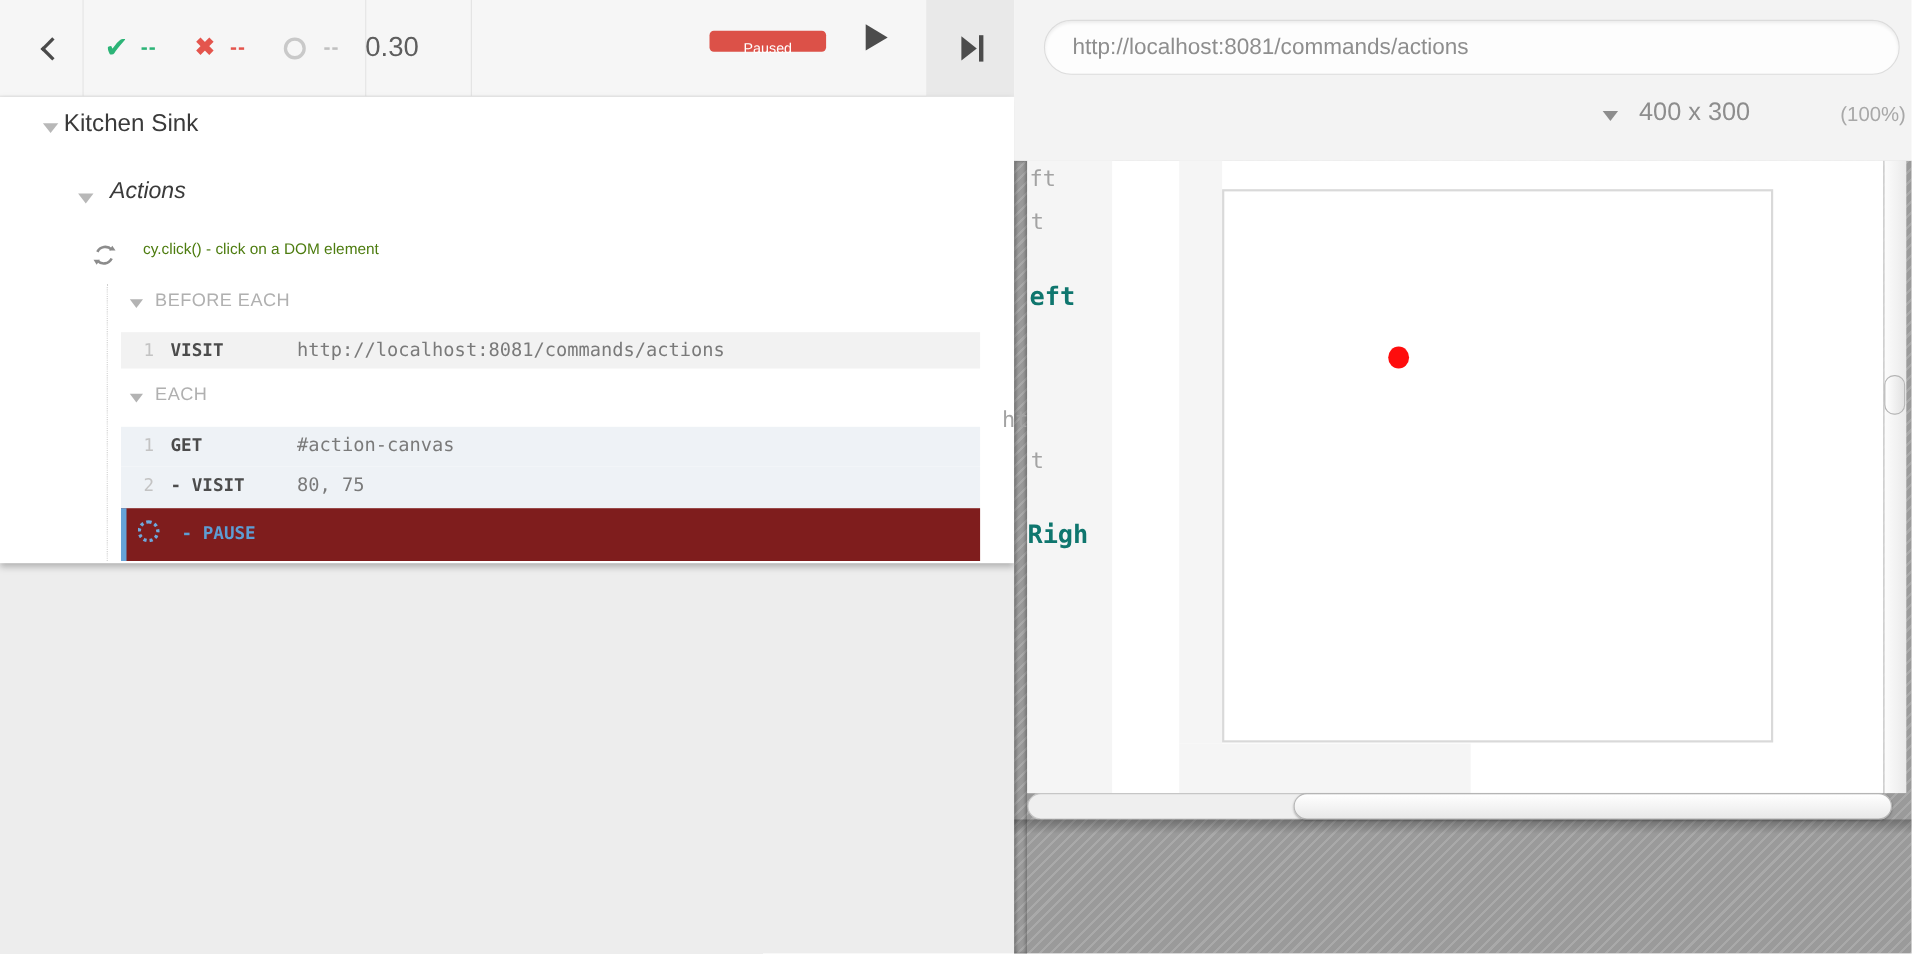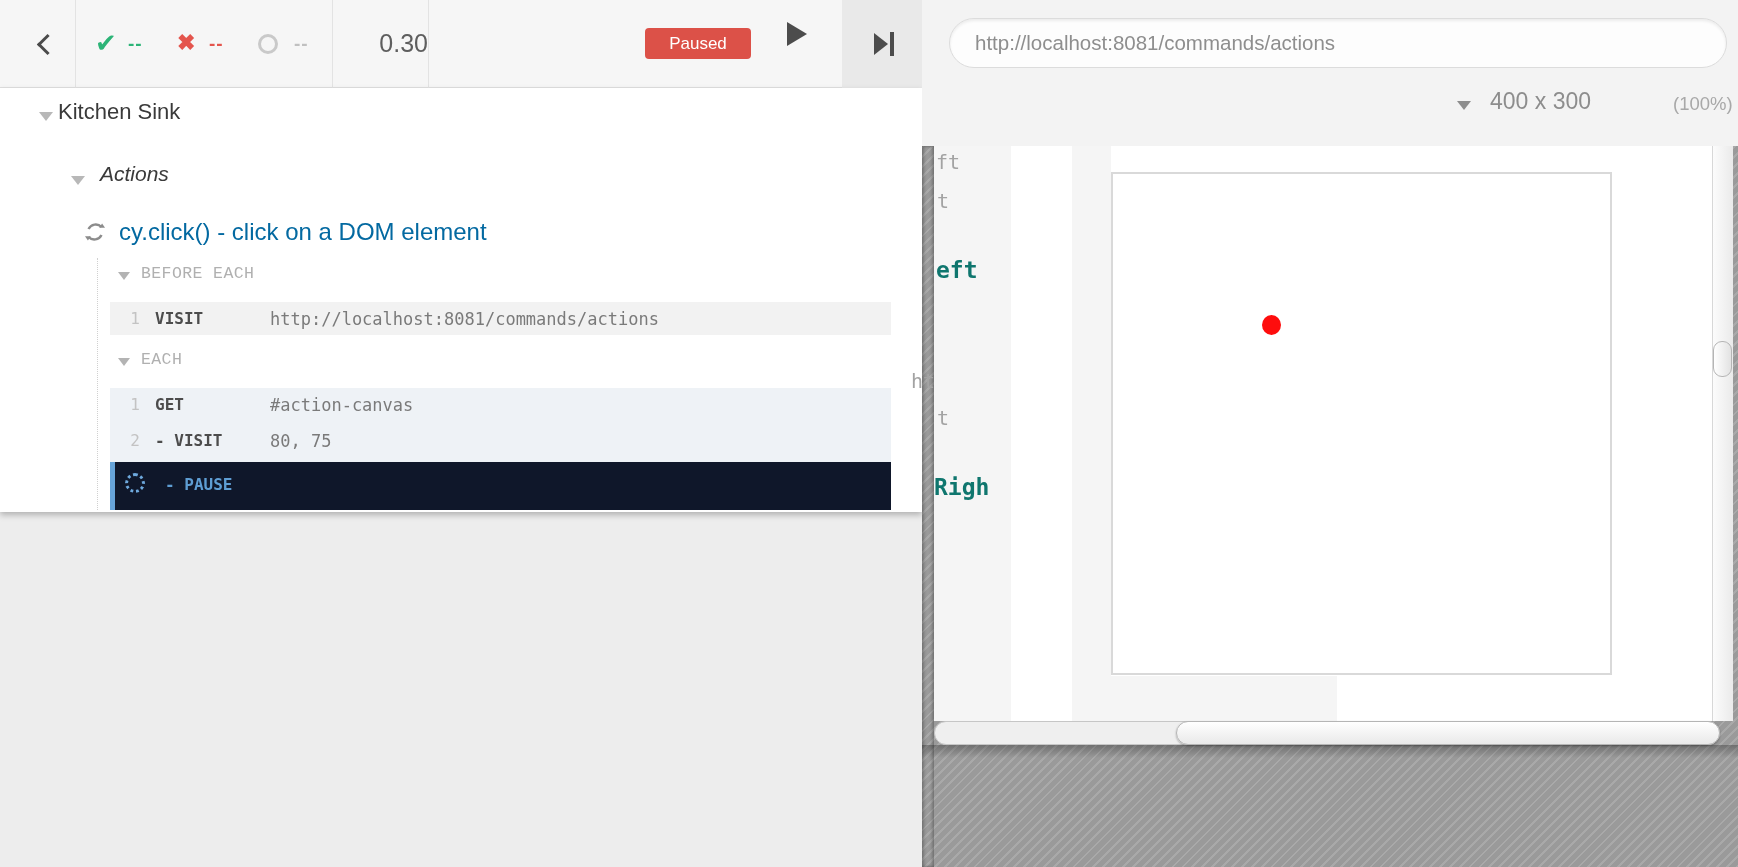--- a/index.html
+++ b/index.html
@@ -10,46 +10,46 @@
   
   #reporter-pane { left:0; top:0; width:922px; height:867px; background:#ededed; }
   #toolbar { left:0; top:0; width:922px; height:88px; background:#f6f6f6; border-bottom:1px solid #e0e0e0; }
   .tb-sep { top:0; width:1px; height:88px; background:#e3e3e3; }
   #back-btn { left:14px; top:0; width:56px; height:88px; cursor:pointer; }
   #back-chevron { left:26px; top:37px; width:15px; height:15px; border-left:3px solid #4a4a4a; border-bottom:3px solid #4a4a4a; transform:rotate(45deg); }
   .stat-icon-pass { left:95px; top:28px; font-size:26px; color:#2cb477; }
   .stat-num { top:33px; font-size:19px; font-weight:bold; letter-spacing:1px; }
   .stat-icon-fail { left:177px; top:30px; font-size:22px; font-weight:bold; color:#e4554d; }
   #pending-ring { left:258px; top:34px; width:20px; height:20px; border:3.5px solid #c9c9c9; border-radius:50%; }
-  #duration { left:332px; top:29px; width:96px; text-align:right; font-size:25px; color:#5e5e5e; }
-  #paused-badge { left:645px; top:28px; width:106px; height:31px; background:#dc5148; border-radius:4px; color:#fff; font-size:17px; text-align:center; line-height:31px; }
+  #duration { left:332px; top:29px; width:96px; text-align:left; font-size:25px; color:#5e5e5e; }
+  #paused-badge { left:645px; top:28px; width:106px; height:19px; background:#dc5148; border-radius:4px; color:#fff; font-size:13px; text-align:center; line-height:31px; }
   #play-btn { left:770px; top:20px; width:56px; height:48px; cursor:pointer; }
   #play-tri { left:17px; top:2px; width:0; height:0; border-left:20px solid #4c4c4c; border-top:12px solid transparent; border-bottom:12px solid transparent; }
   #step-col { left:842px; top:0; width:80px; height:88px; background:#e9e9e9; cursor:pointer; }
   #step-tri { left:32px; top:33px; width:0; height:0; border-left:14px solid #4c4c4c; border-top:11px solid transparent; border-bottom:11px solid transparent; }
   #step-bar { left:48px; top:32px; width:4px; height:24px; background:#4c4c4c; }
 
   #tooltip { left:805px; top:100px; width:148px; height:43px; background:#1d1d1d; border-radius:5px; z-index:50; }
   #tooltip .caret { position:absolute; left:64px; top:-9px; width:0; height:0; border-left:9px solid transparent; border-right:9px solid transparent; border-bottom:9px solid #1d1d1d; }
   #tooltip .tip-text { position:absolute; width:100%; top:9px; text-align:center; color:#fff; font-size:18px; }
 
   #report-card { left:0; top:88px; width:922px; height:424px; background:#fff; box-shadow:0 3px 6px rgba(0,0,0,0.25); }
   .tri-down { width:0; height:0; border-left:7px solid transparent; border-right:7px solid transparent; border-top:9px solid #b8b8b8; }
   .tri-down.small { border-left-width:6px; border-right-width:6px; border-top-width:8px; border-top-color:#b3b3b3; }
   #suite-root-label { left:58px; top:99px; font-size:22px; color:#3a3a3a; }
   #suite-sub-label { left:100px; top:162px; font-size:21px; color:#3a3a3a;font-style:italic; }
-  #test-title { left:119px; top:218px; font-size:24px; color:#0369a1; }
-  .section-label { font-size:16.5px; color:#b0b0b0; letter-spacing:0.4px;font-family:Liberation Mono, monospace; }
+  #test-title { left:130px; top:218px; font-size:14px; color:#4d7c0f; }
+  .section-label { font-size:16.5px; color:#b0b0b0; letter-spacing:0.4px; }
   #dotted-guide { left:97px; top:258px; width:1px; height:252px; border-left:1px dotted #d0d0d0; }
 
   .cmd-row { left:110px; width:781px; }
   .row-visit { top:302px; height:33px; background:#f2f2f2; }
   .row-get { top:388px; height:36px; background:#eef2f6; }
   .row-click { top:424px; height:38px; background:#eef2f6; }
-  .row-pause { top:462px; height:48px; background:#0f172a; border-left:5px solid #66a3d8; }
+  .row-pause { top:462px; height:48px; background:#7f1d1d; border-left:5px solid #66a3d8; }
   .cmd-num { position:absolute; left:8px; top:7px; width:22px; text-align:right; font-family:"DejaVu Sans Mono", monospace; font-size:16px; color:#c3c3c3; }
   .cmd-name { position:absolute; left:45px; top:7px; font-family:"DejaVu Sans Mono", monospace; font-size:16px; font-weight:bold; color:#4c4c4c; }
   .cmd-args { position:absolute; left:160px; top:7px; font-family:"DejaVu Sans Mono", monospace; font-size:17px; color:#7a7a7a; }
   .row-pause .cmd-name { left:50px; top:13px; color:#5e9dd3; }
   #pause-spinner { position:absolute; left:10px; top:11px; width:20px; height:20px; border:3px dotted #6ea9dd; border-radius:50%; }
 
   
   #aut-header { left:922px; top:0; width:816px; height:146px; background:#f3f3f3; }
   #url-bar { left:27px; top:18px; width:778px; height:50px; background:#fdfdfd; border:1px solid #dcdcdc; border-radius:25px; box-shadow:inset 0 2px 3px rgba(0,0,0,0.07); font-family:"Liberation Sans", sans-serif; font-size:20.5px; color:#8e8e8e; padding-left:25px; line-height:48px; }
   #vp-tri { left:535px; top:101px; width:0; height:0; border-left:7px solid transparent; border-right:7px solid transparent; border-top:9px solid #8d8d8d; }

